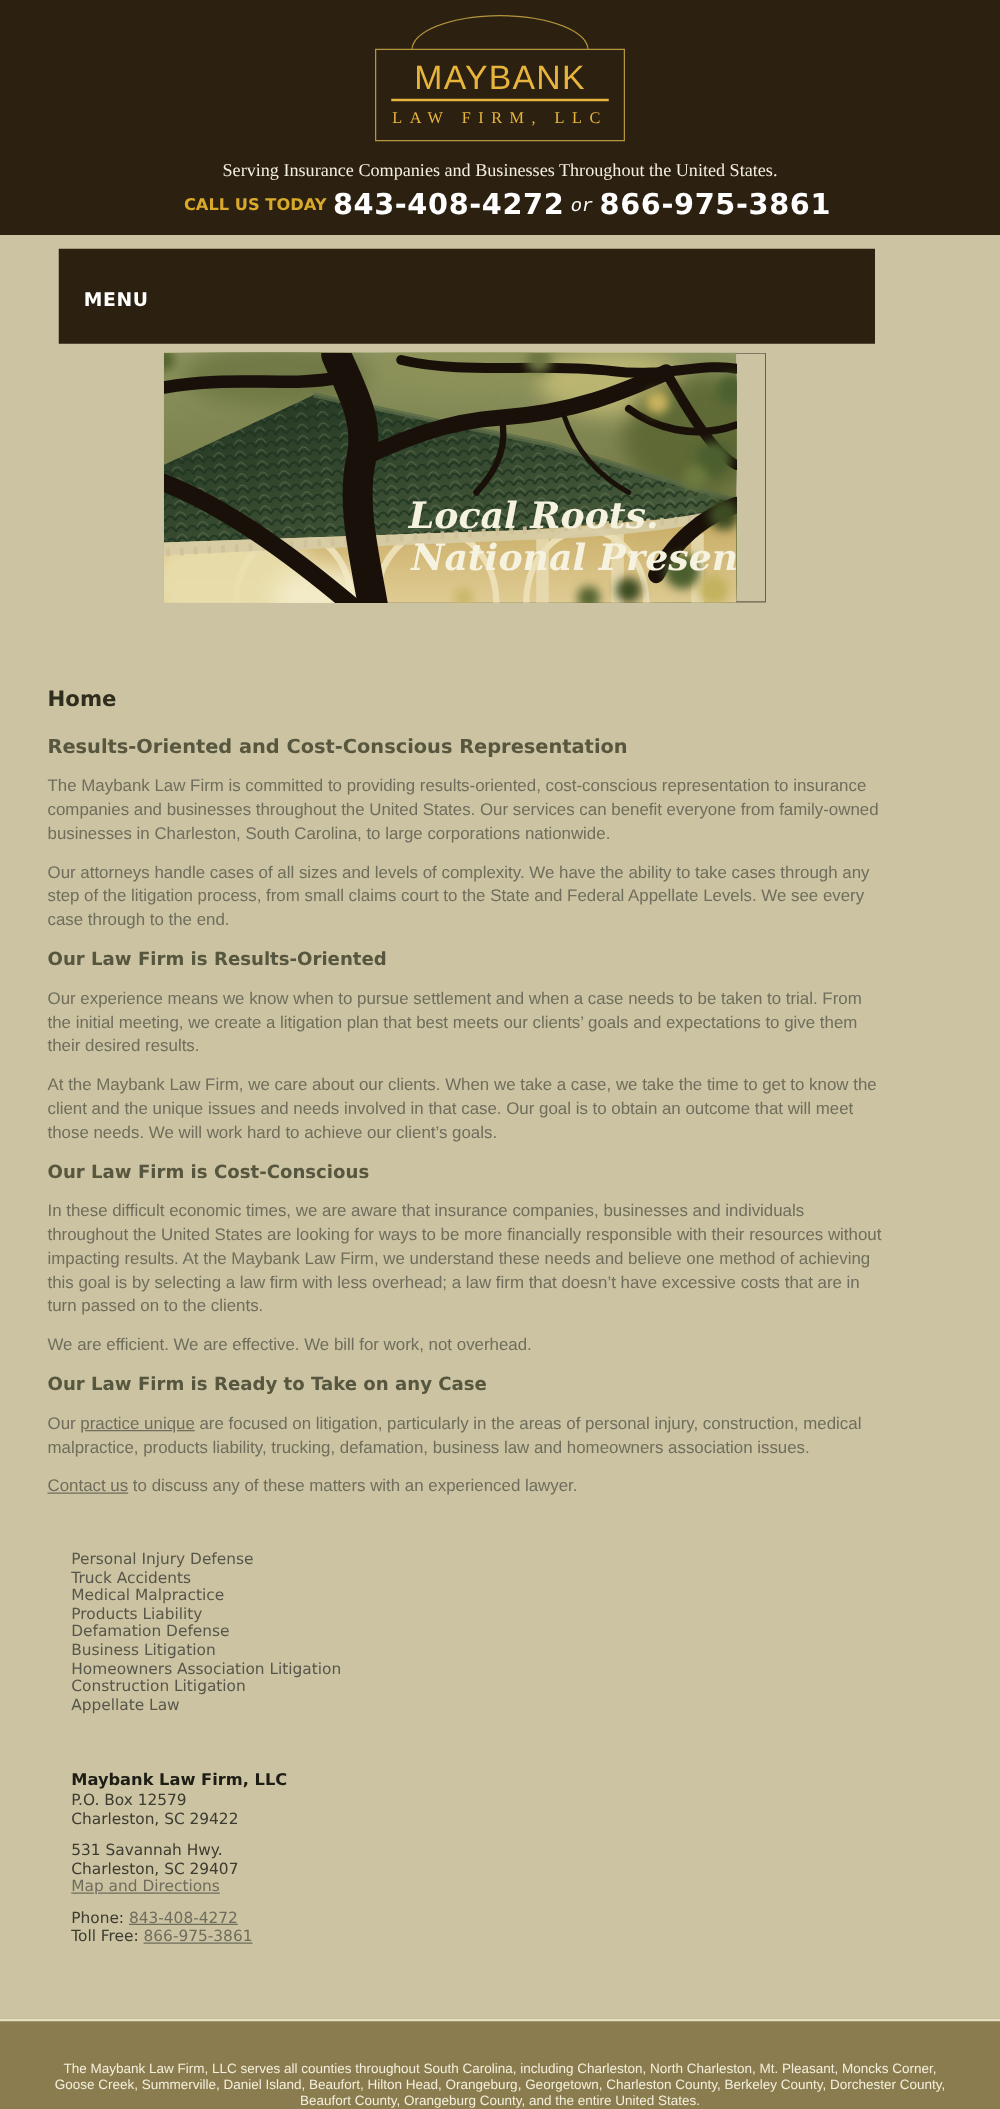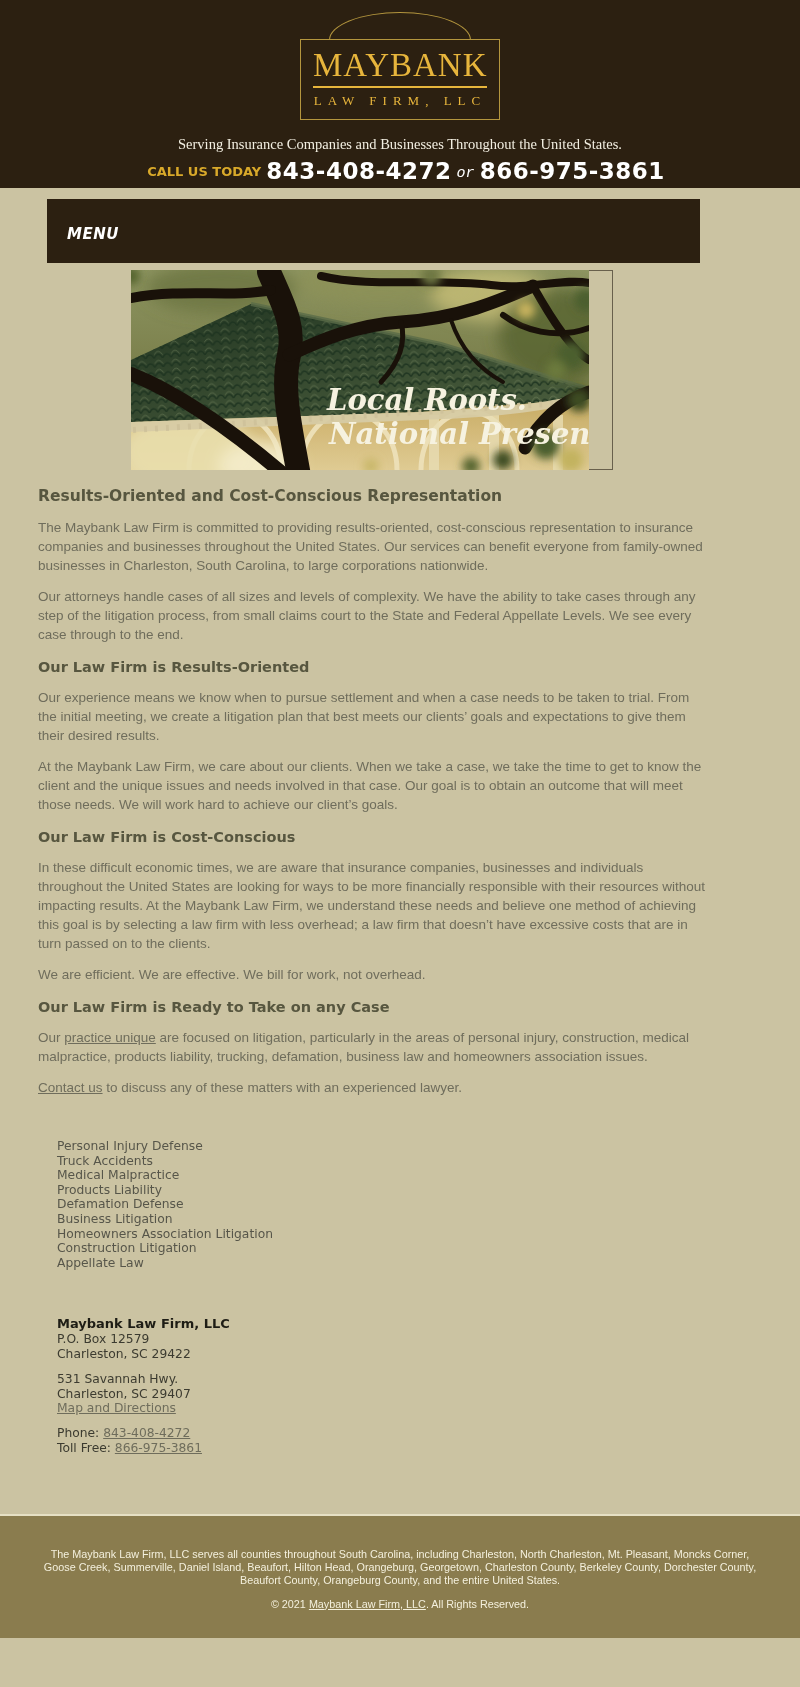--- a/index.html
+++ b/index.html
@@ -6,36 +6,36 @@
   html,body { width:800px; background:#cbc3a2; font-family:"DejaVu Sans", sans-serif; }
   body { min-height:1687px; position:relative; }
 
   
   .site-header { background:#2c2011; height:188px; text-align:center; overflow:hidden; }
   .logo { display:inline-block; margin-top:12px; cursor:pointer; }
   .logo-arch { width:142px; height:28px; margin:0 auto -1px;
     border:1px solid #b4963e; border-bottom:none;
     border-radius:71px 71px 0 0 / 28px 28px 0 0; }
   .logo-box { width:200px; border:1px solid #b4963e; padding:8px 12px 10px; }
-  .logo-title { font-family:Liberation Serif, serif; color:#e7b53c; font-size:33px;
+  .logo-title { font-family:Liberation Sans, sans-serif; color:#e7b53c; font-size:27px;
     letter-spacing:1px; border-bottom:2px solid #e7b53c; padding-bottom:3px; line-height:1.05; }
   .logo-sub { font-family:"Liberation Serif", serif; color:#e7b53c; font-size:13px;
     letter-spacing:6px; margin-top:5px; white-space:nowrap; }
   .tagline { color:#f3efe2; font-family:Liberation Serif, serif; font-size:14.5px; margin-top:16px; }
   .call-line { margin-top:5px; color:#fff; }
   .call-label { color:#d9a92a; font-weight:bold; font-size:13px; letter-spacing:0; vertical-align:3px;margin-left:12px; }
   .phone-big { font-weight:bold; font-size:23px; letter-spacing:.5px; }
   .phone-or { font-family:Liberation Mono, monospace; font-style:italic; font-size:15px; vertical-align:2px; }
 
   
   .container { margin:0 94px 0 38px; } 
 
   
-  .menu-bar { background:#2c2011; height:64px; width:653px; margin:11px 0 0 9px;
-    display:flex; align-items:center; padding-left:9px; cursor:pointer;font-style:italic; }
+  .menu-bar { background:#2c2011; height:76px; width:653px; margin:11px 0 0 9px;
+    display:flex; align-items:center; padding-left:9px; cursor:pointer; }
   .hamburger { display:inline-block; }
   .hamburger .bar { width:30px; height:4px; background:#fff; margin:4px 0; }
   .menu-label { color:#fff; font-weight:bold; font-size:15px; letter-spacing:.5px; margin-left:11px; margin-top:6px; }
 
   
   .hero { width:482px; height:200px; margin:7px auto 0; position:relative;
     box-shadow:inset 0 0 0 1px rgba(24,15,5,.55); }
   .hero svg { display:block; }
 
   
@@ -181,20 +181,21 @@
         <circle cx="395" cy="40" r="9" fill="#c9b45e"></circle>
           <circle cx="455" cy="30" r="12" fill="#4c5e2e"></circle>
       </g>
 
       <text x="196" y="140" font-family="DejaVu Serif, serif" font-style="italic" font-weight="bold" font-size="29" fill="#f6f2e0">Local Roots.</text>
       <text x="198" y="174" font-family="DejaVu Serif, serif" font-style="italic" font-weight="bold" font-size="29" fill="#f6f2e0">National Presence.</text>
     </svg>
   </div>
 
   <main class="content">
+    <h1 class="page-title">Home</h1>
     <h2 class="main-heading">Results-Oriented and Cost-Conscious Representation</h2>
 
     <p>The Maybank Law Firm is committed to providing results-oriented, cost-conscious representation to insurance companies and businesses throughout the United States. Our services can benefit everyone from family-owned businesses in Charleston, South Carolina, to large corporations nationwide.</p>
     <p>Our attorneys handle cases of all sizes and levels of complexity. We have the ability to take cases through any step of the litigation process, from small claims court to the State and Federal Appellate Levels. We see every case through to the end.</p>
 
     <h3 class="sub-heading">Our Law Firm is Results-Oriented</h3>
     <p>Our experience means we know when to pursue settlement and when a case needs to be taken to trial. From the initial meeting, we create a litigation plan that best meets our clients’ goals and expectations to give them their desired results.</p>
     <p>At the Maybank Law Firm, we care about our clients. When we take a case, we take the time to get to know the client and the unique issues and needs involved in that case. Our goal is to obtain an outcome that will meet those needs. We will work hard to achieve our client’s goals.</p>
 
     <h3 class="sub-heading">Our Law Firm is Cost-Conscious</h3>

